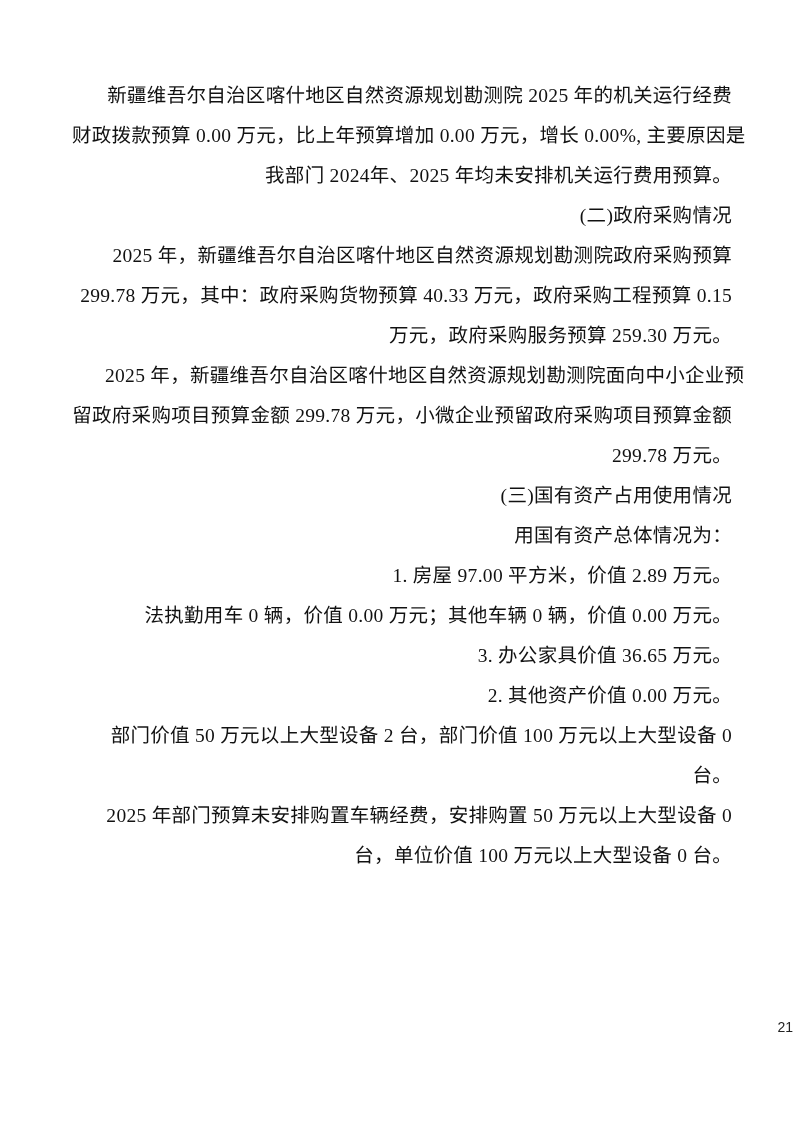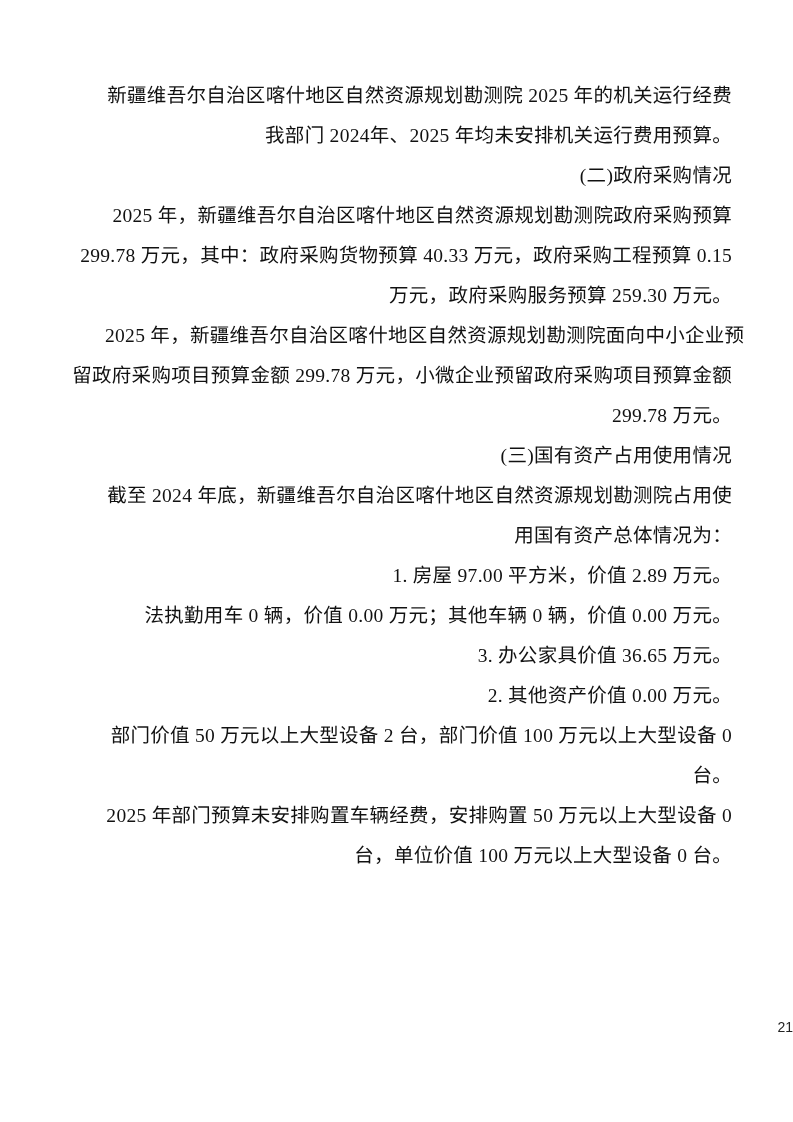--- a/index.html
+++ b/index.html
@@ -46,30 +46,30 @@
     font-size: 14px;
     color: #222222;
   }
 </style>
 </head>
 <body>
 
 <div class="page">
   <div class="doc-body">
     <div class="line indent">新疆维吾尔自治区喀什地区自然资源规划勘测院 2025 年的机关运行经费</div>
+    <div class="line">财政拨款预算 0.00 万元，比上年预算增加 0.00 万元，增长 0.00%, 主要原因是</div>
     <div class="line">我部门 2024年、2025 年均未安排机关运行费用预算。</div>
     <div class="line indent heading">(二)政府采购情况</div>
     <div class="line indent">2025 年，新疆维吾尔自治区喀什地区自然资源规划勘测院政府采购预算</div>
     <div class="line">299.78 万元，其中：政府采购货物预算 40.33 万元，政府采购工程预算 0.15</div>
     <div class="line">万元，政府采购服务预算 259.30 万元。</div>
     <div class="line indent">2025 年，新疆维吾尔自治区喀什地区自然资源规划勘测院面向中小企业预</div>
     <div class="line">留政府采购项目预算金额 299.78 万元，小微企业预留政府采购项目预算金额</div>
     <div class="line">299.78 万元。</div>
     <div class="line indent heading">(三)国有资产占用使用情况</div>
-    <div class="line indent">截至 2024 年底，新疆维吾尔自治区喀什地区自然资源规划勘测院占用使</div>
     <div class="line">用国有资产总体情况为：</div>
     <div class="line indent">1. 房屋 97.00 平方米，价值 2.89 万元。</div>
     <div class="line">法执勤用车 0 辆，价值 0.00 万元；其他车辆 0 辆，价值 0.00 万元。</div>
     <div class="line indent">3. 办公家具价值 36.65 万元。</div>
     <div class="line indent">2. 其他资产价值 0.00 万元。</div>
     <div class="line indent">部门价值 50 万元以上大型设备 2 台，部门价值 100 万元以上大型设备 0</div>
     <div class="line">台。</div>
     <div class="line indent">2025 年部门预算未安排购置车辆经费，安排购置 50 万元以上大型设备 0</div>
     <div class="line">台，单位价值 100 万元以上大型设备 0 台。</div>
   </div>

